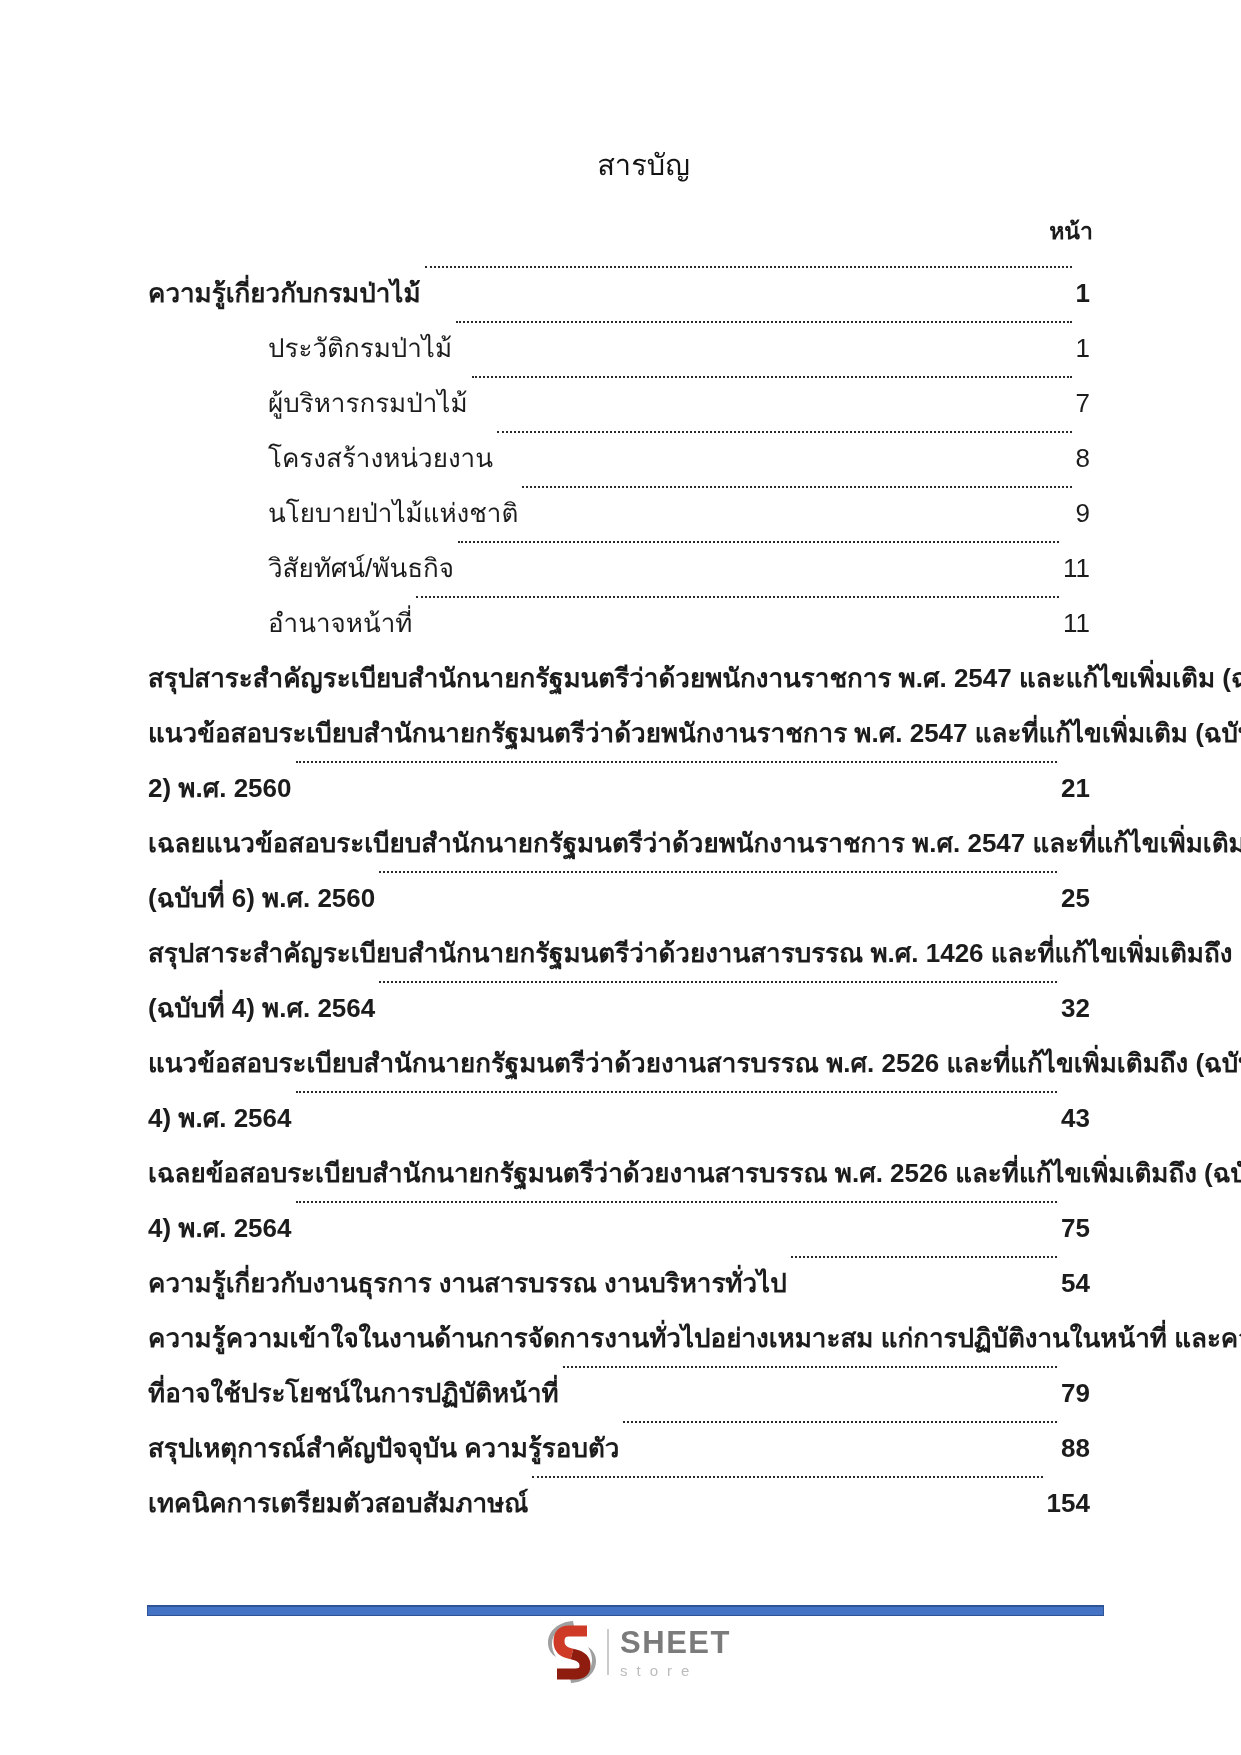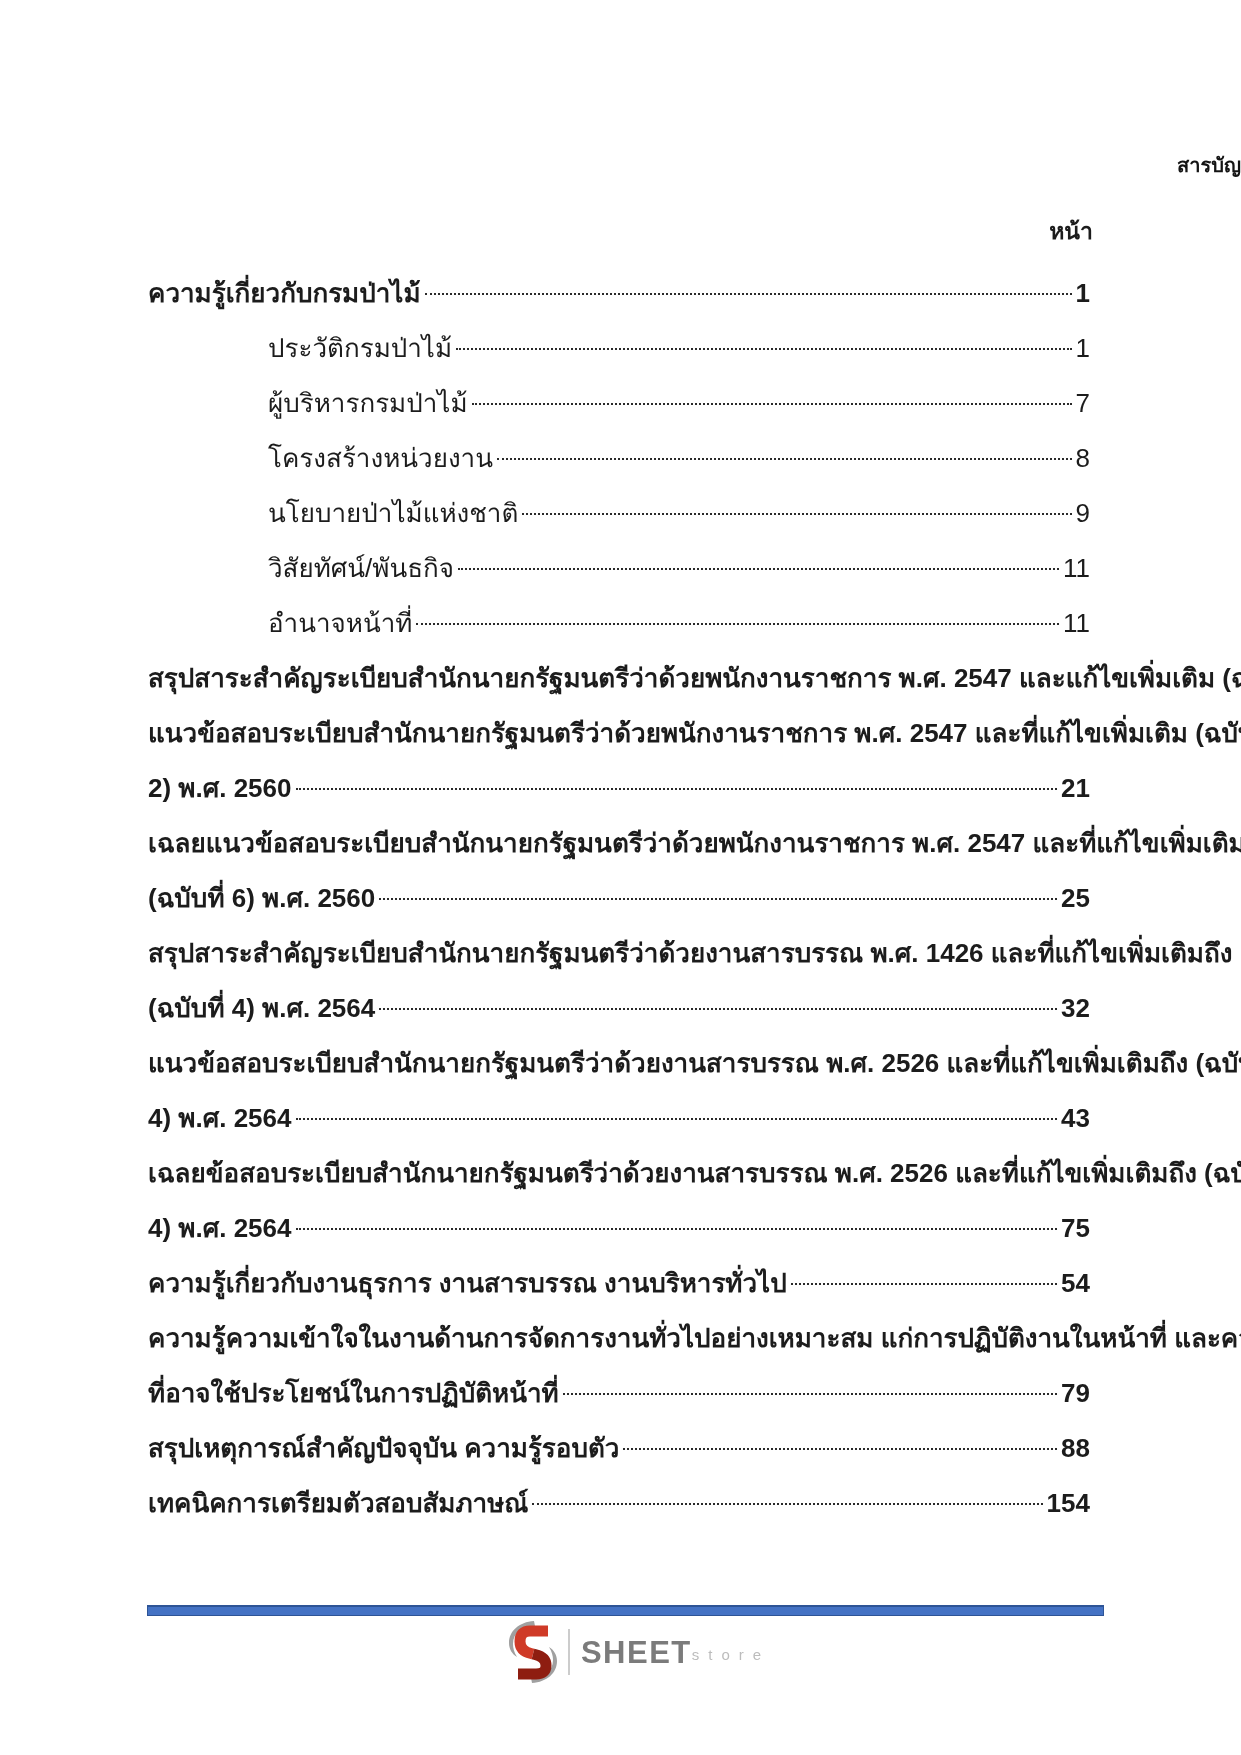--- a/index.html
+++ b/index.html
@@ -7,40 +7,40 @@
     position:relative;
     width:1241px;height:1755px;
     background:#ffffff;
     font-family:"Liberation Sans","DejaVu Sans",sans-serif;
     color:#1c1c1c;
     overflow:hidden;
   }
   .title{
     margin:0;
     padding:146px 0 0 46px;
-    text-align:right;
-    font-size:20px;
-    font-weight:700;
+    text-align:center;
+    font-size:29px;
+    font-weight:400;
     line-height:38px;
     color:#141414;
   }
   .page-label{
     margin:22px 148px 0 0;
     text-align:right;
     font-size:23px;
     font-weight:700;
     line-height:50px;
   }
   .toc{
     margin:10px 151px 0 148px;
   }
   .row{
     height:55px;
     display:flex;
-    align-items:center;
+    align-items:flex-start;
     font-size:26px;
     line-height:55px;
     font-weight:400;
   }
   .row .t{white-space:nowrap;}
   .row .num{white-space:nowrap;}
   .bold{font-weight:700;}
   .sub{padding-left:120px;}
   .dots{
     flex:1 1 auto;
@@ -64,21 +64,21 @@
     justify-content:center;
     align-items:center;
     transform:translateX(17px);
   }
   .logo-icon{display:block;width:56px;height:64px;}
   .logo-divider{
     width:2px;height:46px;
     background:#cccccc;
     margin:0 11px 0 7px;
   }
-  .logo-text{display:flex;flex-direction:row;align-items:center;}
+  .logo-text{display:flex;flex-direction:column;}
   .logo-brand{
     font-size:31px;
     font-weight:700;
     letter-spacing:1.5px;
     line-height:1;
     color:#7b7b7b;
   }
   .logo-sub{
     font-size:15px;
     letter-spacing:9px;

